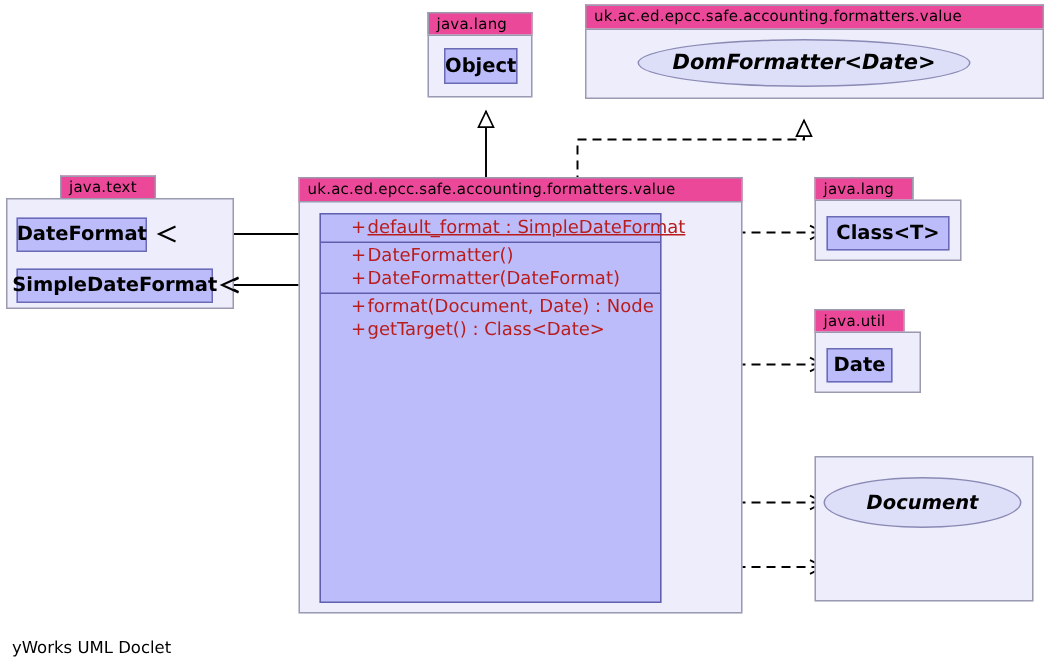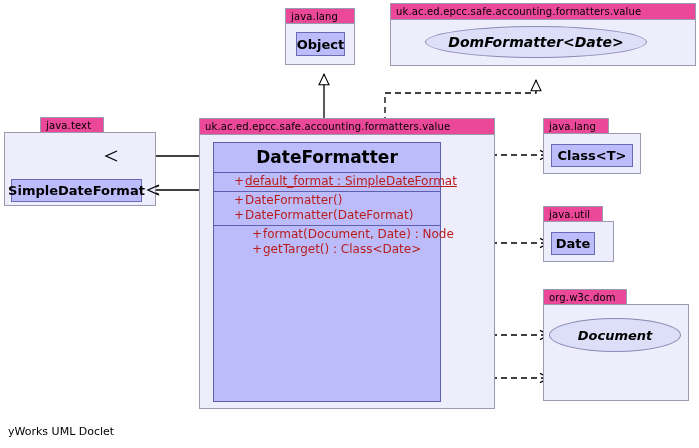--- a/index.html
+++ b/index.html
@@ -77,21 +77,20 @@
     font-weight: bold;
     border-bottom: 1px solid #5f5fae;
     white-space: nowrap;
   }
   .bigcls .sec {
     border-bottom: 1px solid #5f5fae;
     padding: 1px 0 2px 0;
   }
   .bigcls .sec.last {
     border-bottom: none;
-    margin-left: 18px;
   }
   .mem {
     font-size: 12px;
     line-height: 15px;
     color: #b91c1c;
     padding-left: 20px;
     white-space: nowrap;
   }
   .mem .vis { display: inline-block; width: 11px; }
   .mem.static .nm { text-decoration: underline; }
@@ -169,27 +168,27 @@
   <div class="pkg-tab" style="left:285px; top:8px; width:70px; height:16px;">java.lang</div>
   <div class="pkg" style="left:285px; top:23px; width:70px; height:42px;"></div>
   <div class="cls cls-small" style="left:296px; top:32px; width:49px; height:24px;">Object</div>
 
   <div class="pkg-tab" style="left:390px; top:3px; width:306px; height:17px;">uk.ac.ed.epcc.safe.accounting.formatters.value</div>
   <div class="pkg" style="left:390px; top:19px; width:306px; height:47px;"></div>
   <div class="iface" style="left:425px; top:26px; width:222px; height:32px; font-size:14px;">DomFormatter&lt;Date&gt;</div>
 
   <div class="pkg-tab" style="left:4px; top:117px; width:64px; height:16px;margin-left:36px;">java.text</div>
   <div class="pkg" style="left:4px; top:132px; width:152px; height:74px;"></div>
+  <div class="cls cls-small" style="left:11px; top:145px; width:87px; height:23px;">DateFormat</div>
   <div class="cls cls-small" style="left:11px; top:179px; width:131px; height:23px;">SimpleDateFormat</div>
 
   <div class="pkg-tab" style="left:199px; top:118px; width:296px; height:17px;">uk.ac.ed.epcc.safe.accounting.formatters.value</div>
   <div class="pkg" style="left:199px; top:134px; width:296px; height:275px;"></div>
 
   <div class="bigcls" style="left:213px; top:142px; width:228px; height:260px;">
-    <div class="hdr">DateFormatter</div>
     <div class="sec">
       <div class="mem static">
         <span class="vis">+</span><span class="nm">default_format : SimpleDateFormat</span>
       </div>
     </div>
     <div class="sec">
       <div class="mem">
         <span class="vis">+</span><span class="nm">DateFormatter()</span>
       </div>
       <div class="mem">
@@ -207,21 +206,20 @@
   </div>
 
   <div class="pkg-tab" style="left:543px; top:118px; width:66px; height:16px;">java.lang</div>
   <div class="pkg" style="left:543px; top:133px; width:98px; height:41px;"></div>
   <div class="cls cls-small" style="left:551px; top:144px; width:82px; height:23px;">Class&lt;T&gt;</div>
 
   <div class="pkg-tab" style="left:543px; top:206px; width:60px; height:16px;">java.util</div>
   <div class="pkg" style="left:543px; top:221px; width:71px; height:41px;"></div>
   <div class="cls cls-small" style="left:551px; top:232px; width:44px; height:23px;">Date</div>
 
-  <div class="pkg-tab" style="left:543px; top:289px; width:84px; height:16px;">org.w3c.dom</div>
   <div class="pkg" style="left:543px; top:304px; width:146px; height:97px;"></div>
   <div class="iface" style="left:549px; top:318px; width:132px; height:34px; font-size:13px;text-align:right;">Document</div>
 
   <svg class="canvas" viewBox="0 0 699 448" style="pointer-events:none;">
 
     <g>
       <path d="M 117,151 L 106,156 L 117,161" fill="none" stroke="#000000" stroke-width="1.3"></path>
     </g>
     <g>
       <path d="M 159,185 L 148,190 L 159,195" fill="none" stroke="#000000" stroke-width="1.3"></path>

